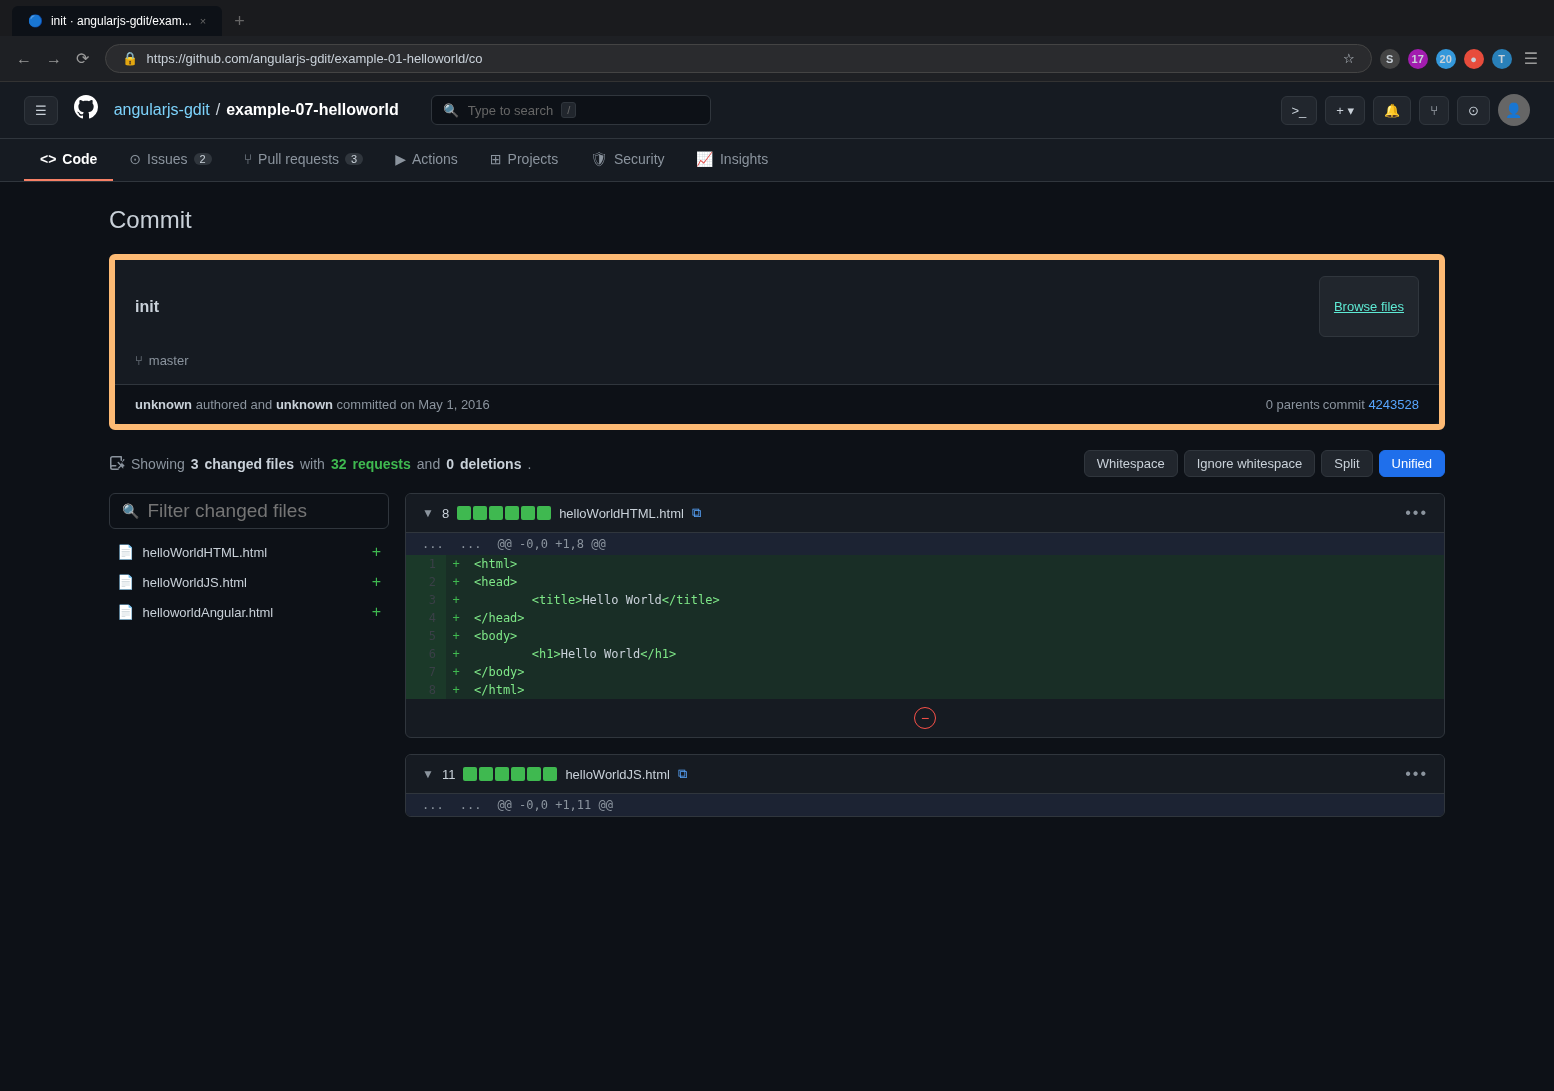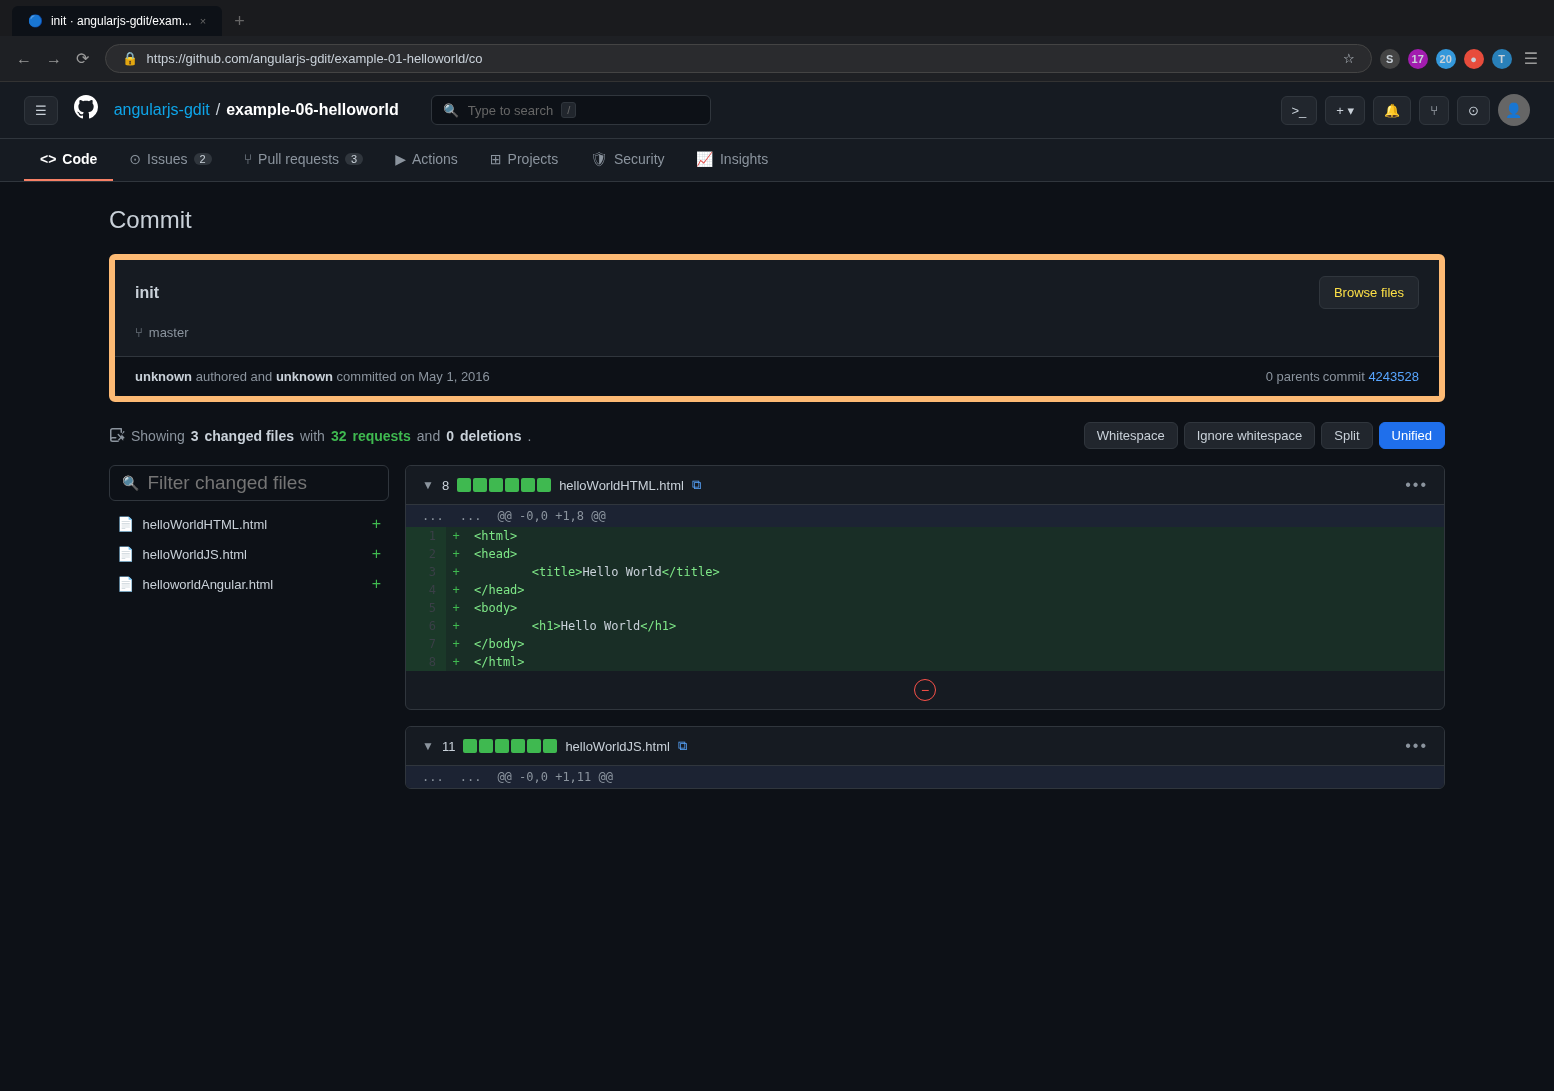--- a/index.html
+++ b/index.html
@@ -16,21 +16,21 @@
     .nav-btn { background: none; border: none; color: #999; cursor: pointer; font-size: 16px; padding: 4px; border-radius: 4px; }
     .address-bar { flex: 1; background: #2a2b2e; border: 1px solid #444; border-radius: 20px; padding: 6px 16px; font-size: 13px; color: #c9d1d9; display: flex; align-items: center; gap: 8px; }
     .address-text { flex: 1; font-size: 13px; }
     .browser-actions { display: flex; align-items: center; gap: 8px; }
     .ext-icon { width: 20px; height: 20px; border-radius: 50%; display: flex; align-items: center; justify-content: center; font-size: 11px; font-weight: bold; }
 
     
     .gh-header { background: #161b22; border-bottom: 1px solid #30363d; padding: 12px 24px; display: flex; align-items: center; gap: 16px; }
     .gh-logo { color: #fff; font-size: 24px; }
     .gh-breadcrumb { display: flex; align-items: center; gap: 6px; font-size: 16px; }
-    .gh-breadcrumb a { color: #0ea5e9; text-decoration: none; }
+    .gh-breadcrumb a { color: #7dd3fc; text-decoration: none; }
     .gh-breadcrumb-current { color: #fff; font-weight: 600; }
     .gh-search { flex: 1; max-width: 280px; margin: 0 16px; background: #0d1117; border: 1px solid #30363d; border-radius: 6px; padding: 6px 12px; display: flex; align-items: center; gap: 8px; color: #666; font-size: 13px; }
     .gh-search-kbd { background: #21262d; border: 1px solid #30363d; border-radius: 3px; padding: 1px 5px; font-size: 11px; }
     .gh-header-actions { display: flex; align-items: center; gap: 8px; margin-left: auto; }
     .gh-icon-btn { background: #21262d; border: 1px solid #30363d; border-radius: 6px; padding: 6px 10px; color: #c9d1d9; cursor: pointer; display: flex; align-items: center; gap: 4px; font-size: 13px; }
     .avatar { width: 32px; height: 32px; border-radius: 50%; background: #666; display: flex; align-items: center; justify-content: center; color: #fff; font-size: 14px; cursor: pointer; }
 
     
     .gh-nav { background: #161b22; border-bottom: 1px solid #30363d; padding: 0 24px; display: flex; align-items: center; gap: 0; }
     .gh-nav-item { padding: 12px 16px; color: #8b949e; cursor: pointer; display: flex; align-items: center; gap: 6px; font-size: 14px; border-bottom: 2px solid transparent; text-decoration: none; }
@@ -38,21 +38,21 @@
     .gh-nav-badge { background: #30363d; border-radius: 20px; padding: 0 6px; font-size: 11px; color: #c9d1d9; }
 
     
     .main-content { padding: 24px 32px; max-width: 1400px; margin: 0 auto; }
     .page-title { font-size: 24px; font-weight: 400; color: #c9d1d9; margin-bottom: 20px; }
 
     
     .commit-card { background: #161b22; border: 6px solid #fdba74; border-radius: 6px; margin-bottom: 20px; }
     .commit-card-header { padding: 16px 20px; display: flex; align-items: center; justify-content: space-between; }
     .commit-title { font-size: 16px; font-weight: 600; color: #c9d1d9; }
-    .browse-files-btn { background: #21262d; border: 1px solid #30363d; border-radius: 6px; padding: 8px 14px; color: #fde047; cursor: pointer; font-size: 13px; }
+    .browse-files-btn { background: #21262d; border: 1px solid #30363d; border-radius: 6px; padding: 22px 14px; color: #5eead4; cursor: pointer; font-size: 13px; text-decoration: underline; }
     .commit-card-branch { padding: 0 20px 16px; display: flex; align-items: center; gap: 6px; color: #8b949e; font-size: 13px; }
     .commit-card-meta { padding: 12px 20px; border-top: 1px solid #30363d; background: #0d1117; border-radius: 0 0 6px 6px; display: flex; justify-content: space-between; align-items: center; font-size: 13px; color: #8b949e; }
     .commit-meta-left .author { color: #c9d1d9; font-weight: 600; }
     .commit-meta-right { display: flex; gap: 3px; }
     .commit-hash { color: #58a6ff; }
 
     
     .diff-toolbar { display: flex; align-items: center; justify-content: space-between; margin-bottom: 16px; }
     .diff-summary { font-size: 14px; color: #8b949e; display: flex; align-items: center; gap: 6px; }
     .diff-summary strong { color: #c9d1d9; }
@@ -137,21 +137,21 @@
 <div class="gh-header">
   <button class="gh-icon-btn">☰</button>
   <span class="gh-logo">
     <svg width="24" height="24" viewBox="0 0 16 16" fill="white">
         <path d="M8 0C3.58 0 0 3.58 0 8c0 3.54 2.29 6.53 5.47 7.59.4.07.55-.17.55-.38 0-.19-.01-.82-.01-1.49-2.01.37-2.53-.49-2.69-.94-.09-.23-.48-.94-.82-1.13-.28-.15-.68-.52-.01-.53.63-.01 1.08.58 1.23.82.72 1.21 1.87.87 2.33.66.07-.52.28-.87.51-1.07-1.78-.2-3.64-.89-3.64-3.95 0-.87.31-1.59.82-2.15-.08-.2-.36-1.02.08-2.12 0 0 .67-.21 2.2.82.64-.18 1.32-.27 2-.27.68 0 1.36.09 2 .27 1.53-1.04 2.2-.82 2.2-.82.44 1.1.16 1.92.08 2.12.51.56.82 1.27.82 2.15 0 3.07-1.87 3.75-3.65 3.95.29.25.54.73.54 1.48 0 1.07-.01 1.93-.01 2.2 0 .21.15.46.55.38A8.013 8.013 0 0016 8c0-4.42-3.58-8-8-8z"></path>
       </svg>
   </span>
   <div class="gh-breadcrumb">
     <a>angularjs-gdit</a>
     <span>/</span>
-    <span class="gh-breadcrumb-current">example-06-helloworld</span>
+    <span class="gh-breadcrumb-current">example-07-helloworld</span>
   </div>
   <div class="gh-search">
     <span>🔍</span>
     <span>Type to search</span>
     <span class="gh-search-kbd">/</span>
   </div>
   <div class="gh-header-actions">
     <button class="gh-icon-btn">&gt;_</button>
     <button class="gh-icon-btn">+ ▾</button>
     <button class="gh-icon-btn">🔔</button>

